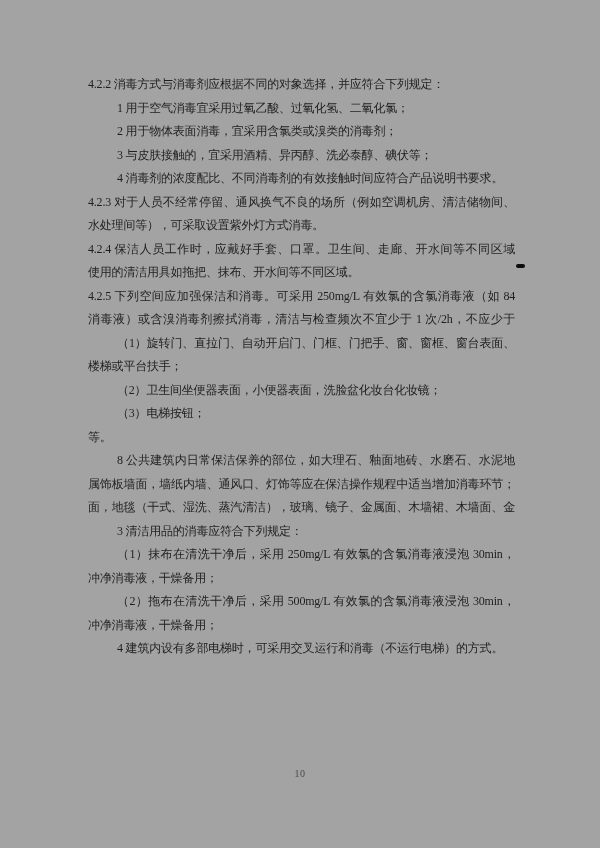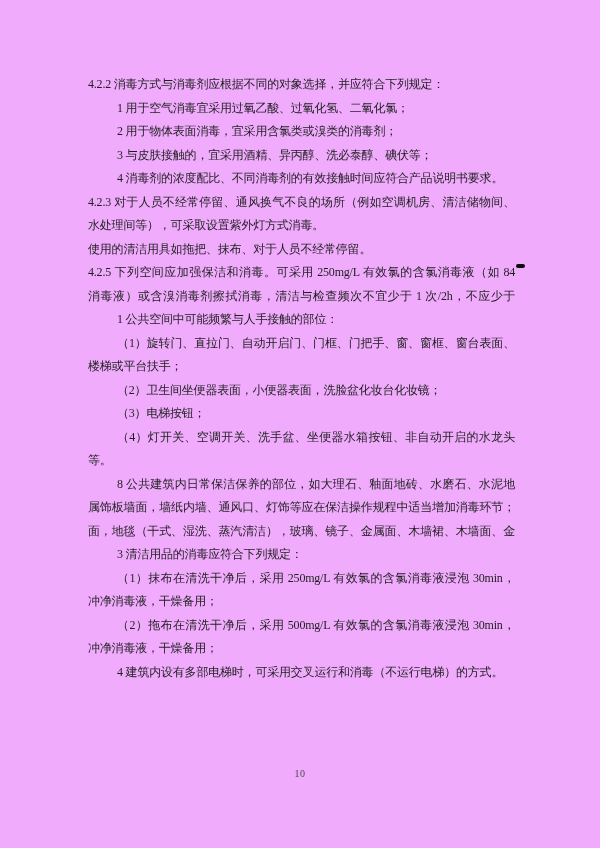--- a/index.html
+++ b/index.html
@@ -7,21 +7,21 @@
     width: 600px;
     height: 848px;
     background: #ffffff;
     font-family: "Liberation Serif", "DejaVu Serif", serif;
     overflow: hidden;
   }
   .page {
     position: relative;
     width: 600px;
     height: 848px;
-    background: #f0abfc;
+    background: #a3a3a3;
   }
   .doc-body {
     position: absolute;
     left: 88px;
     top: 73px;
     width: 427px;
     color: #1f1f1f;
     font-size: 12px;
     letter-spacing: -0.2px;
   }
@@ -61,29 +61,28 @@
 
 <div class="page">
   <div class="doc-body" id="doc-lines">
       <div class="line">4.2.2 消毒方式与消毒剂应根据不同的对象选择，并应符合下列规定：</div>
       <div class="line indent">1 用于空气消毒宜采用过氧乙酸、过氧化氢、二氧化氯；</div>
       <div class="line indent">2 用于物体表面消毒，宜采用含氯类或溴类的消毒剂；</div>
       <div class="line indent">3 与皮肤接触的，宜采用酒精、异丙醇、洗必泰醇、碘伏等；</div>
       <div class="line indent">4 消毒剂的浓度配比、不同消毒剂的有效接触时间应符合产品说明书要求。</div>
       <div class="line fill">4.2.3 对于人员不经常停留、通风换气不良的场所（例如空调机房、清洁储物间、</div>
       <div class="line">水处理间等），可采取设置紫外灯方式消毒。</div>
-      <div class="line">使用的清洁用具如拖把、抹布、对于人员不经常停留。</div>
+      <div class="line fill">4.2.4 保洁人员工作时，应戴好手套、口罩。卫生间、走廊、开水间等不同区域</div>
+      <div class="line">使用的清洁用具如拖把、抹布、开水间等不同区域。</div>
       <div class="line fill">4.2.5 下列空间应加强保洁和消毒。可采用 250mg/L 有效氯的含氯消毒液（如 84</div>
       <div class="line fill">消毒液）或含溴消毒剂擦拭消毒，清洁与检查频次不宜少于 1 次/2h，不应少于</div>
-      <div class="line indent">1 公共空间中可能频繁与人手接触的部位：</div>
       <div class="line indent fill">（1）旋转门、直拉门、自动开启门、门框、门把手、窗、窗框、窗台表面、</div>
       <div class="line">楼梯或平台扶手；</div>
       <div class="line indent">（2）卫生间坐便器表面，小便器表面，洗脸盆化妆台化妆镜；</div>
       <div class="line indent">（3）电梯按钮；</div>
-      <div class="line indent fill">（4）灯开关、空调开关、洗手盆、坐便器水箱按钮、非自动开启的水龙头</div>
       <div class="line">等。</div>
       <div class="line indent fill">8 公共建筑内日常保洁保养的部位，如大理石、釉面地砖、水磨石、水泥地</div>
       <div class="line fill">属饰板墙面，墙纸内墙、通风口、灯饰等应在保洁操作规程中适当增加消毒环节；</div>
       <div class="line fill">面，地毯（干式、湿洗、蒸汽清洁），玻璃、镜子、金属面、木墙裙、木墙面、金</div>
       <div class="line indent">3 清洁用品的消毒应符合下列规定：</div>
       <div class="line indent fill">（1）抹布在清洗干净后，采用 250mg/L 有效氯的含氯消毒液浸泡 30min，</div>
       <div class="line">冲净消毒液，干燥备用；</div>
       <div class="line indent fill">（2）拖布在清洗干净后，采用 500mg/L 有效氯的含氯消毒液浸泡 30min，</div>
       <div class="line">冲净消毒液，干燥备用；</div>
       <div class="line indent">4 建筑内设有多部电梯时，可采用交叉运行和消毒（不运行电梯）的方式。</div>

